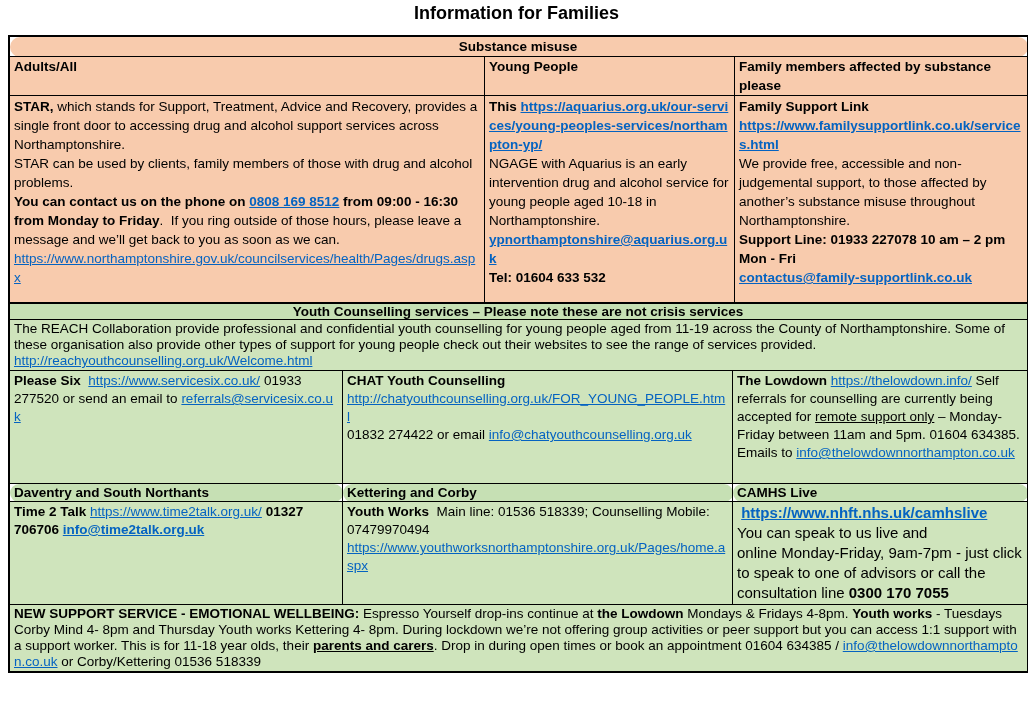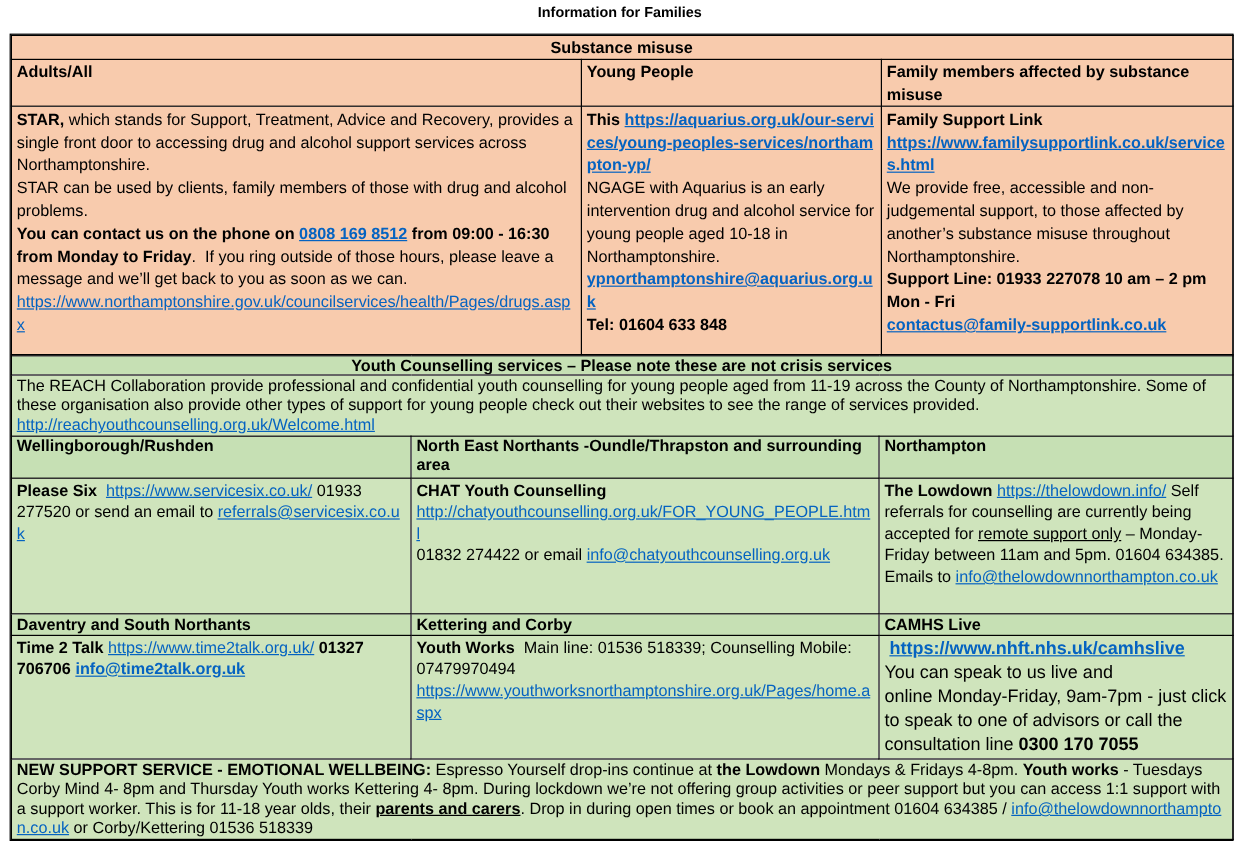--- a/index.html
+++ b/index.html
@@ -2,32 +2,32 @@
 <html style="--peach: #f8cbad; --greenh: #c6e0b4; --greenl: #cfe4bc; --border: #000000; --link: #0563c1; --text: #000000; --pagebg: #ffffff;"><head>
 <meta charset="utf-8">
 <style>
   :root{
     --peach:#f8cbad; --greenh:#c6e0b4; --greenl:#cfe4bc;
     --border:#000000; --link:#0563c1; --text:#000000; --pagebg:#ffffff;
   }
   *{box-sizing:border-box;margin:0;padding:0;}
   html,body{width:1033px;height:701px;overflow:hidden;background:var(--pagebg);
     font-family:"Liberation Sans","DejaVu Sans",sans-serif;color:var(--text);}
-  .title{font-size:12px;font-weight:bold;text-align:center;margin:3px 0 11px 0;}
+  .title{font-size:18px;font-weight:bold;text-align:center;margin:3px 0 11px 0;}
   .tbl-wrap{margin-left:8px;width:1020px;border:1px solid var(--border);}
   table.t{border-collapse:collapse;table-layout:fixed;width:1018px;}
   td{border:1px solid var(--border);vertical-align:top;padding:1px 5px 1px 4px;
      font-size:13.5px;line-height:18px;overflow:hidden;}
   .hdr{font-weight:bold;padding-top:0;padding-bottom:0;}
   .center{text-align:center;}
   .peach{background:var(--peach);}
   .greenh{background:var(--greenh);}
   .greenl{background:var(--greenl);}
   .t1 td{line-height:19px;}
-  .h18{height:18px;line-height:17px;}
+  .h18{height:18px;line-height:17px;border-radius:10px;}
   .h19{height:19px;line-height:18px;margin-left:15px;}
   .h207{height:207px;}
   .h16{height:16px;line-height:15px;margin-left:32px;}
   .h49{height:49px;line-height:16px;}
   .h35{height:35px;line-height:16px;}
   .h113{height:113px;}
   .h100{height:100px;}
   .h66{height:66px;line-height:16px;}
   .camhs{font-size:15px;line-height:20px;}
   .para{white-space:pre-wrap;}
@@ -48,34 +48,34 @@
         <col style="width:250px">
         <col style="width:293px">
       </colgroup>
     <tbody>
         <tr>
       <td colspan="3" class="hdr center peach h18">Substance misuse</td>
     </tr>
     <tr>
       <td class="hdr peach h19">Adults/All</td>
       <td class="hdr peach h19">Young People</td>
-      <td class="hdr peach h19">Family members affected by substance misuse</td>
+      <td class="hdr peach h19">Family members affected by substance please</td>
     </tr>
     <tr>
       <td class="peach h207">
             <div class="para"><span class="b">STAR,</span><span> which stands for Support, Treatment, Advice and Recovery, provides a single front door to accessing drug and alcohol support services across Northamptonshire.</span></div>
             <div class="para"><span>STAR can be used by clients, family members of those with drug and alcohol problems.</span></div>
             <div class="para"><span class="b">You can contact us on the phone on </span><a class="lnk b" href="#">0808 169 8512</a><span class="b"> from 09:00 - 16:30 from Monday to Friday</span><span>.  If you ring outside of those hours, please leave a message and we’ll get back to you as soon as we can.</span></div>
             <div class="para"><a class="lnk" href="#">https://www.northamptonshire.gov.uk/councilservices/health/Pages/drugs.aspx</a></div>
           </td>
       <td class="peach h207">
             <div class="para"><span class="b">This </span><a class="lnk b" href="#">https://aquarius.org.uk/our-services/young-peoples-services/northampton-yp/</a></div>
             <div class="para"><span>NGAGE with Aquarius is an early intervention drug and alcohol service for young people aged 10-18 in Northamptonshire.</span></div>
             <div class="para"><a class="lnk b" href="#">ypnorthamptonshire@aquarius.org.uk</a></div>
-            <div class="para"><span class="b">Tel: 01604 633 848</span></div>
+            <div class="para"><span class="b">Tel: 01604 633 532</span></div>
           </td>
       <td class="peach h207">
             <div class="para"><span class="b">Family Support Link</span></div>
             <div class="para"><a class="lnk b" href="#">https://www.familysupportlink.co.uk/services.html</a></div>
             <div class="para"><span>We provide free, accessible and non-judgemental support, to those affected by another’s substance misuse throughout Northamptonshire.</span></div>
             <div class="para"><span class="b">Support Line: 01933 227078 10 am – 2 pm Mon - Fri</span></div>
             <div class="para"><a class="lnk b" href="#">contactus@family-supportlink.co.uk</a></div>
           </td>
     </tr>
   </tbody>
@@ -89,25 +89,20 @@
       </colgroup>
     <tbody>
         <tr>
       <td colspan="3" class="hdr center greenh h16">Youth Counselling services – Please note these are not crisis services</td>
     </tr>
     <tr>
       <td colspan="3" class="greenl h49">
             <div class="para"><span>The REACH Collaboration provide professional and confidential youth counselling for young people aged from 11-19 across the County of Northamptonshire. Some of these organisation also provide other types of support for young people check out their websites to see the range of services provided.</span></div>
             <div class="para"><a class="lnk" href="#">http://reachyouthcounselling.org.uk/Welcome.html</a></div>
           </td>
-    </tr>
-    <tr>
-      <td class="hdr greenh h35">Wellingborough/Rushden</td>
-      <td class="hdr greenh h35">North East Northants -Oundle/Thrapston and surrounding area</td>
-      <td class="hdr greenh h35">Northampton</td>
     </tr>
     <tr>
       <td class="greenl h113">
             <div class="para"><span class="b">Please Six  </span><a class="lnk" href="#">https://www.servicesix.co.uk/</a><span> 01933 277520 or send an email to </span><a class="lnk" href="#">referrals@servicesix.co.uk</a></div>
           </td>
       <td class="greenl h113">
             <div class="para"><span class="b">CHAT Youth Counselling</span></div>
             <div class="para"><a class="lnk" href="#">http://chatyouthcounselling.org.uk/FOR_YOUNG_PEOPLE.html</a></div>
             <div class="para"><span>01832 274422 or email </span><a class="lnk" href="#">info@chatyouthcounselling.org.uk</a></div>
           </td>

